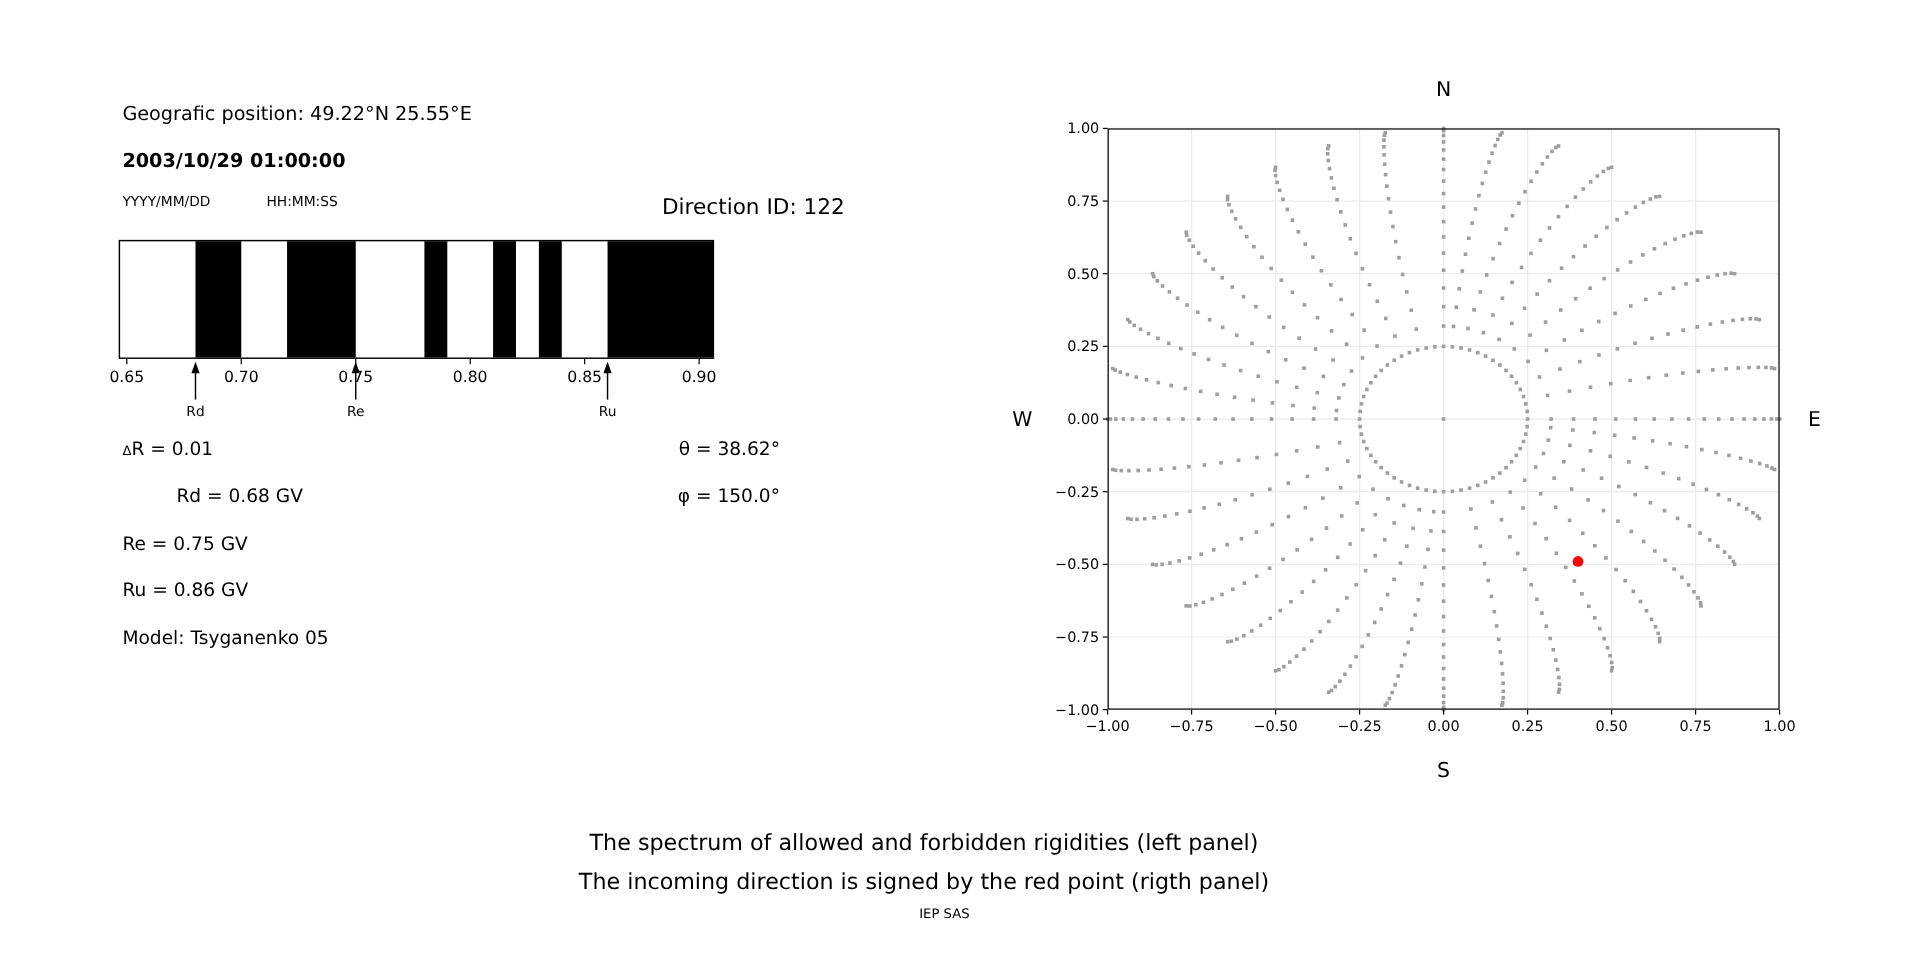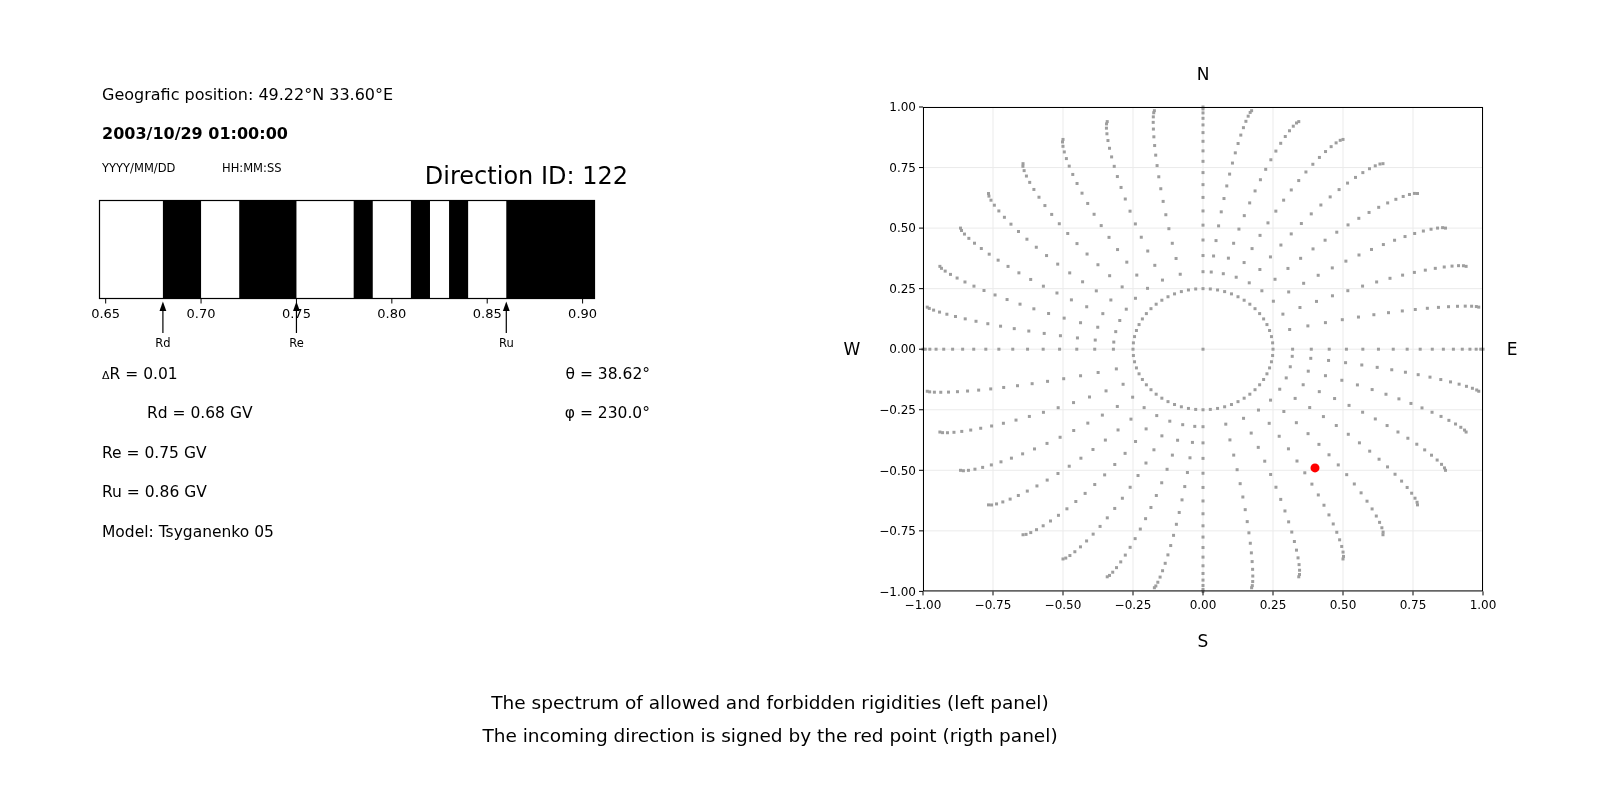--- a/index.html
+++ b/index.html
@@ -6,37 +6,37 @@
   .canvas{
     position:relative;width:1600px;height:800px;background:#ffffff;
     font-family:"DejaVu Sans","Liberation Sans",sans-serif;color:#000;
     overflow:hidden;
   }
   .abs{position:absolute;white-space:nowrap;}
   .geo{left:102px;top:85px;font-size:16px;}
   .dt{left:102px;top:124px;font-size:16px;font-weight:bold;}
   .fmt-date{left:102px;top:161px;font-size:11.5px;text-align:center;}
   .fmt-time{left:222px;top:161px;font-size:11.5px;}
-  .dir-id{right:972px;top:162px;font-size:24px;}
+  .dir-id{right:896px;top:162px;font-size:18px;}
   .param{font-size:15.5px;}
   .p-left{left:102px;}
   .p-right{right:950px;text-align:center;}
   .r1{top:365px;} .r2{top:404px;margin-left:45px;} .r3{top:444px;} .r4{top:483px;} .r5{top:523px;}
   .delta-sym{font-size:11px;}
   .caption-wrap{left:0;top:686px;width:1540px;text-align:center;font-size:18.5px;line-height:33px;}
   .credit{left:0;top:755px;width:1574px;text-align:center;font-size:11px;}
   svg{position:absolute;overflow:visible;}
   svg text{fill:#000;}
 </style>
 </head>
 <body>
 
 <div class="canvas">
 
-  <div class="abs geo">Geografic position: 49.22°N 33.60°E</div>
+  <div class="abs geo">Geografic position: 49.22°N 25.55°E</div>
   <div class="abs dt">2003/10/29 01:00:00</div>
   <div class="abs fmt-date">YYYY/MM/DD</div>
   <div class="abs fmt-time">HH:MM:SS</div>
   <div class="abs dir-id">Direction ID: 122</div>
 
   <svg id="spectrum-svg" style="left:89px;top:200px;" width="516" height="160" viewBox="0 0 516 160">
       <rect x="10" y="1" width="496" height="97" fill="#ffffff"></rect>
       <g fill="#000000">
         <rect x="73.90769230769246" y="1" width="38.15384615384599" height="97"></rect>
         <rect x="150.21538461538464" y="1" width="57.23076923076928" height="97"></rect>
@@ -72,21 +72,21 @@
         <text x="417.29230769230776" y="147" font-size="11.5" text-anchor="middle">Ru</text>
       </g>
     </svg>
 
   <div class="abs param p-left r1"><span class="delta-sym">Δ</span><span>R = 0.01</span></div>
   <div class="abs param p-left r2">Rd = 0.68 GV</div>
   <div class="abs param p-left r3">Re = 0.75 GV</div>
   <div class="abs param p-left r4">Ru = 0.86 GV</div>
   <div class="abs param p-left r5">Model: Tsyganenko 05</div>
   <div class="abs param p-right r1">θ = 38.62°</div>
-  <div class="abs param p-right r2">φ = 230.0°</div>
+  <div class="abs param p-right r2">φ = 150.0°</div>
 
   <svg id="directions-svg" style="left:830px;top:55px;" width="715" height="610" viewBox="0 0 715 610">
       <g stroke="#ebebeb" stroke-width="1">
         <line x1="93" y1="52" x2="93" y2="536.4"></line>
         <line x1="163" y1="52" x2="163" y2="536.4"></line>
         <line x1="233" y1="52" x2="233" y2="536.4"></line>
         <line x1="303" y1="52" x2="303" y2="536.4"></line>
         <line x1="373" y1="52" x2="373" y2="536.4"></line>
         <line x1="443" y1="52" x2="443" y2="536.4"></line>
         <line x1="513" y1="52" x2="513" y2="536.4"></line>
@@ -820,14 +820,15 @@
       <text x="373" y="25" font-size="17" text-anchor="middle">N</text>
       <text x="373" y="592.4" font-size="17" text-anchor="middle">S</text>
       <text x="22" y="300.2" font-size="17" text-anchor="middle">W</text>
       <text x="682" y="300.2" font-size="17" text-anchor="middle">E</text>
     </svg>
 
   <div class="abs caption-wrap">
     <div>The spectrum of allowed and forbidden rigidities (left panel)</div>
     <div>The incoming direction is signed by the red point (rigth panel)</div>
   </div>
+  <div class="abs credit">IEP SAS</div>
 
 </div>
 
 </body></html>

